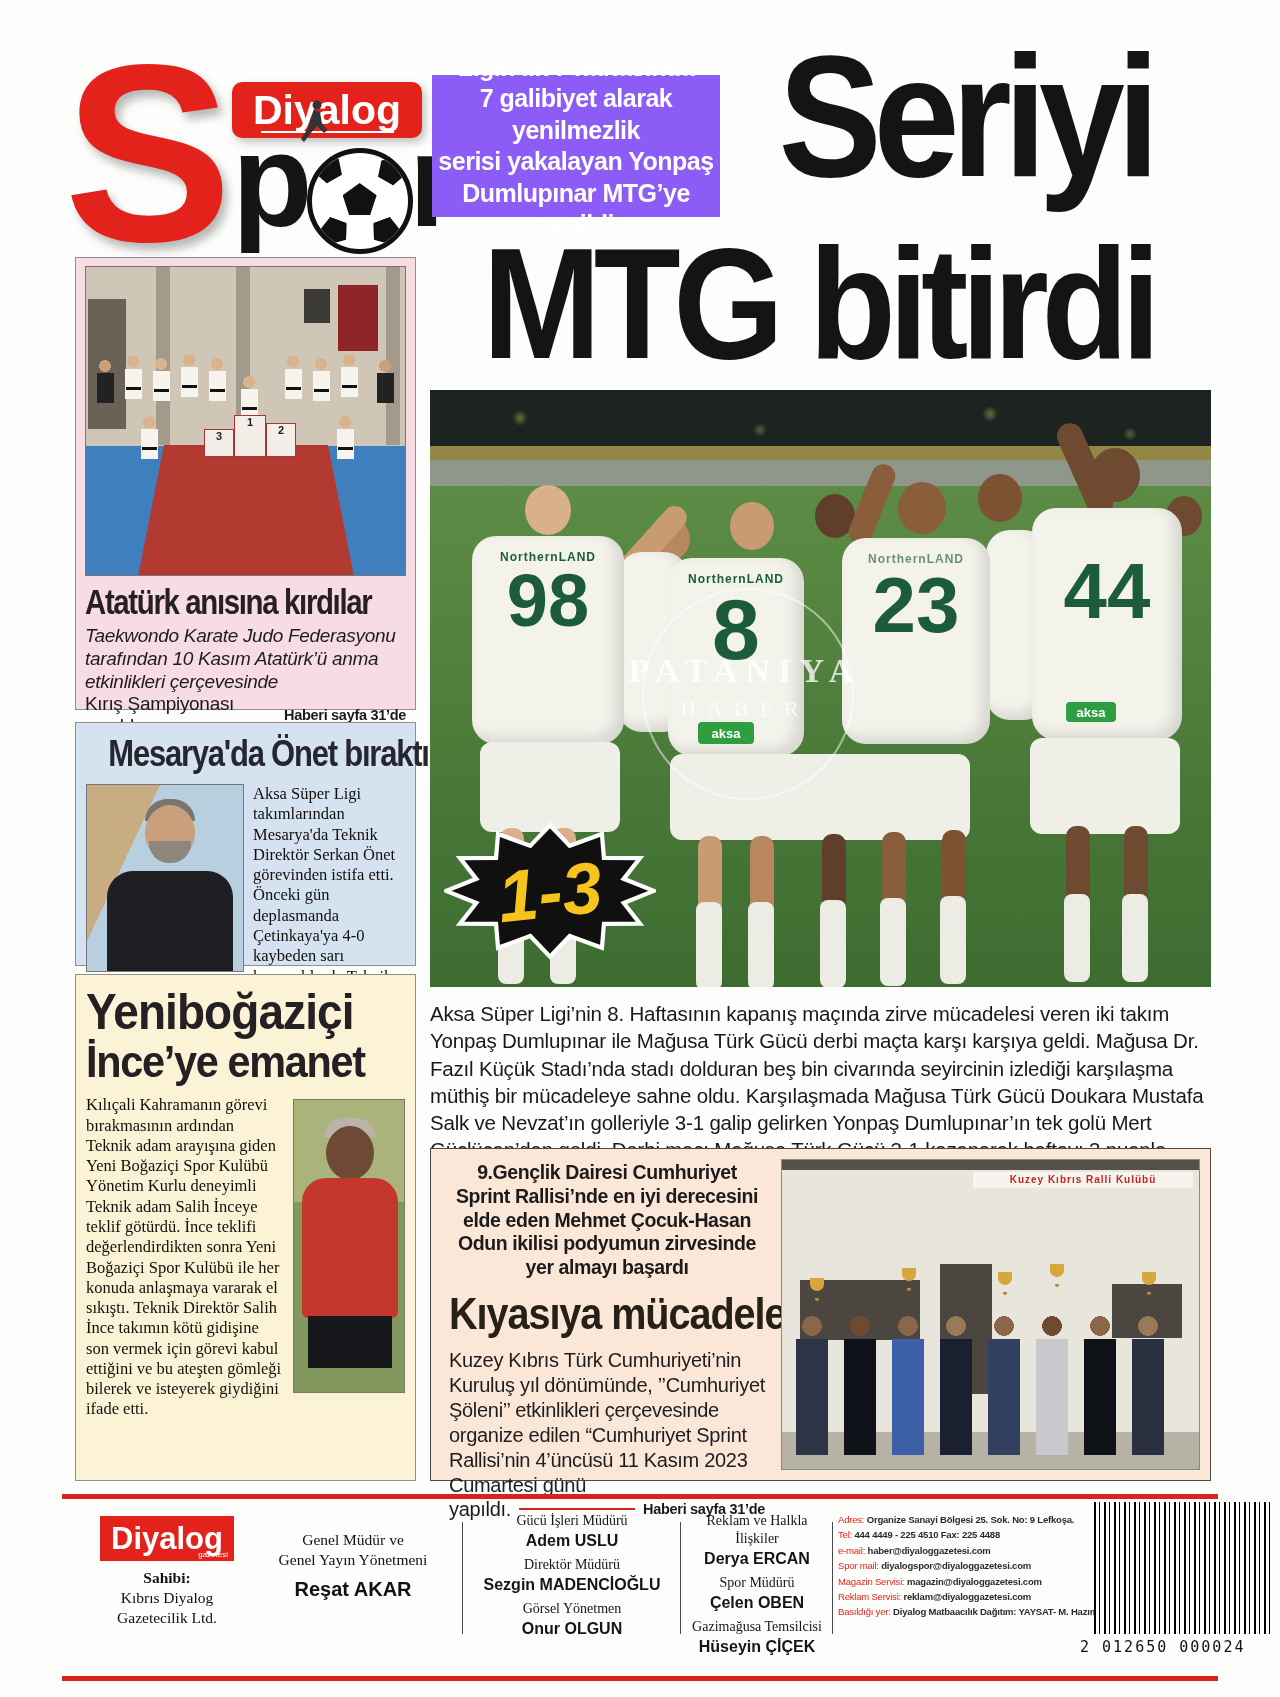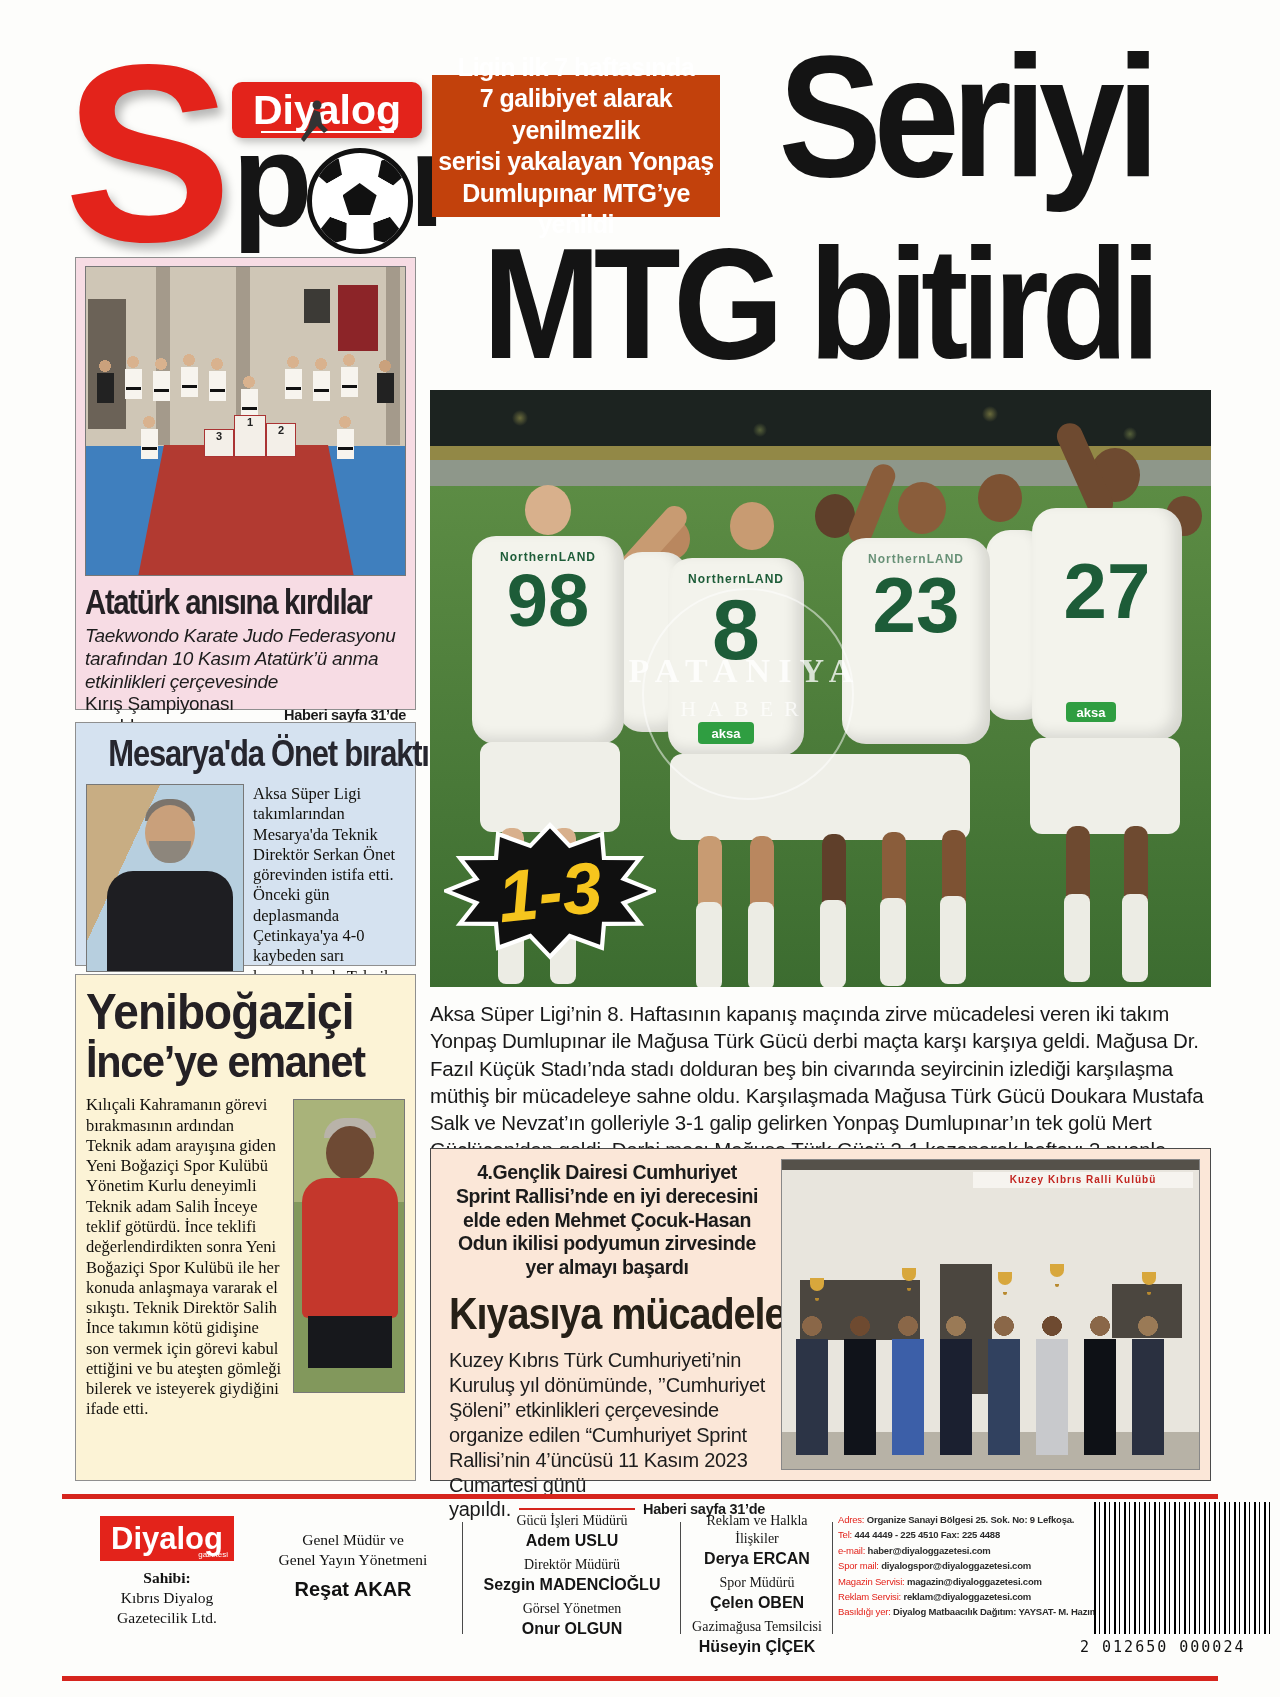--- a/index.html
+++ b/index.html
@@ -14,21 +14,21 @@
             display:flex;align-items:center;justify-content:center;color:#fff;font-size:41px;
             font-weight:800;box-shadow:3px 4px 8px rgba(0,0,0,.25);}
   .logo-box .ul{position:absolute;bottom:5px;left:15%;width:70%;height:2px;background:#fff;}
   .logo-por{left:232px;top:118px;display:flex;align-items:flex-start;color:#151515;}
   .logo-letter{font-size:132px;font-weight:800;line-height:.95;letter-spacing:-6px;}
   .ball{width:96px;height:96px;margin:30px -4px 0 0;border-radius:50%;background:#fff;
         border:5px solid #111;position:relative;overflow:hidden;flex:0 0 auto;}
   .pent{position:absolute;background:#111;clip-path:polygon(50% 0,100% 38%,81% 100%,19% 100%,0 38%);}
   .kicker-figure{left:438px;top:112px;width:30px;height:44px;}
 
-  .kicker-box{left:432px;top:75px;width:288px;height:142px;background:#c2410c;display:flex;
+  .kicker-box{left:432px;top:75px;width:288px;height:142px;background:#8b5cf6;display:flex;
               flex-direction:column;justify-content:center;text-align:center;color:#fff;
               font-weight:700;font-size:25px;line-height:1.26;letter-spacing:-.5px;}
   .hl-top{left:712px;top:30px;width:506px;font-size:172px;font-weight:800;line-height:1;
           letter-spacing:-9px;text-align:center;color:#141414;transform:scaleX(.9);}
   .hl-main{left:418px;top:224px;width:800px;font-size:158px;font-weight:800;line-height:1;
            letter-spacing:-8px;text-align:center;color:#141414;transform:scaleX(.9);}
 
   
   .card{position:absolute;left:75px;width:341px;border:1px solid #8f8f8f;box-sizing:border-box;}
   .card1{top:257px;height:453px;background:#f7dce4;padding:8px 9px;}
@@ -286,21 +286,21 @@
     </div>
     <div class="torso" style="left:238px;top:168px;width:136px;height:198px;">
       <span class="brand">NorthernLAND</span>
       <span class="num" style="font-size:86px;">8</span>
     </div>
     <div class="torso" style="left:412px;top:148px;width:148px;height:206px;">
       <span class="brand" style="opacity:.65;">NorthernLAND</span>
       <span class="num" style="font-size:78px;">23</span>
     </div>
     <div class="torso" style="left:602px;top:118px;width:150px;height:232px;">
-      <span class="num" style="font-size:78px;margin-top:44px;">27</span>
+      <span class="num" style="font-size:78px;margin-top:44px;">44</span>
     </div>
 
     <span class="aksa" style="left:268px;top:332px;width:56px;height:22px;">aksa</span>
     <span class="aksa" style="left:636px;top:312px;width:50px;height:20px;">aksa</span>
 
     <span class="shorts" style="left:50px;top:352px;width:140px;height:90px;"></span>
     <span class="shorts" style="left:240px;top:364px;width:300px;height:86px;"></span>
     <span class="shorts" style="left:600px;top:348px;width:150px;height:96px;"></span>
     <span class="leg" style="left:70px;top:438px;background:#d8b08c;"></span>
     <span class="leg" style="left:122px;top:438px;background:#d8b08c;"></span>
@@ -330,21 +330,21 @@
         <polygon fill="#101010" stroke="#ffffff" stroke-width="4" points="198,65 169.6,76.4 184.9,96 150.9,96.1 149,118.7 118.6,107.5 100,127 81.4,107.5 51,118.7 49.1,96.1 15.1,96 30.5,76.4 2,65 30.5,53.6 15.1,34 49.1,33.9 51,11.3 81.4,22.5 100,3 118.6,22.5 149,11.3 150.9,33.9 184.9,34 169.5,53.6"></polygon>
       </svg>
       <span class="score">1-3</span>
     </div>
   </div>
 
   <div class="abs lead-body">Aksa Süper Ligi’nin 8. Haftasının kapanış maçında zirve mücadelesi veren iki takım Yonpaş Dumlupınar ile Mağusa Türk Gücü derbi maçta karşı karşıya geldi. Mağusa Dr. Fazıl Küçük Stadı’nda stadı dolduran beş bin civarında seyircinin izlediği karşılaşma müthiş bir mücadeleye sahne oldu. Karşılaşmada Mağusa Türk Gücü Doukara Mustafa Salk ve Nevzat’ın golleriyle 3-1 galip gelirken Yonpaş Dumlupınar’ın tek golü Mert Güçlücan’dan geldi. Derbi maçı Mağusa Türk Gücü 3-1 kazanarak haftayı 3 puanla kapadı ve puanını 21’e çıkardı. Yonpaş Dumlupınar ise yenilmezlik serisini bitirerek 21 puanda kaldı.</div>
 
   <div class="abs rally-card">
     <div class="rally-left">
-      <div class="rally-kicker">4.Gençlik Dairesi Cumhuriyet Sprint Rallisi’nde en iyi derecesini elde eden Mehmet Çocuk-Hasan Odun ikilisi podyumun zirvesinde yer almayı başardı</div>
+      <div class="rally-kicker">9.Gençlik Dairesi Cumhuriyet Sprint Rallisi’nde en iyi derecesini elde eden Mehmet Çocuk-Hasan Odun ikilisi podyumun zirvesinde yer almayı başardı</div>
       <div class="rally-title">Kıyasıya mücadele</div>
       <div class="rally-body">Kuzey Kıbrıs Türk Cumhuriyeti’nin Kuruluş yıl dönümünde, ’’Cumhuriyet Şöleni’’ etkinlikleri çerçevesinde organize edilen “Cumhuriyet Sprint Rallisi’nin 4’üncüsü 11 Kasım 2023 Cumartesi günü</div>
       <div class="note-row" style="font-size:20px;">
         <span>yapıldı.</span>
         <span class="note-line"></span>
         <span class="note-ref">Haberi sayfa 31’de</span>
       </div>
     </div>
     <div class="photo-rally">
       <span class="abs rl-roof"></span>

